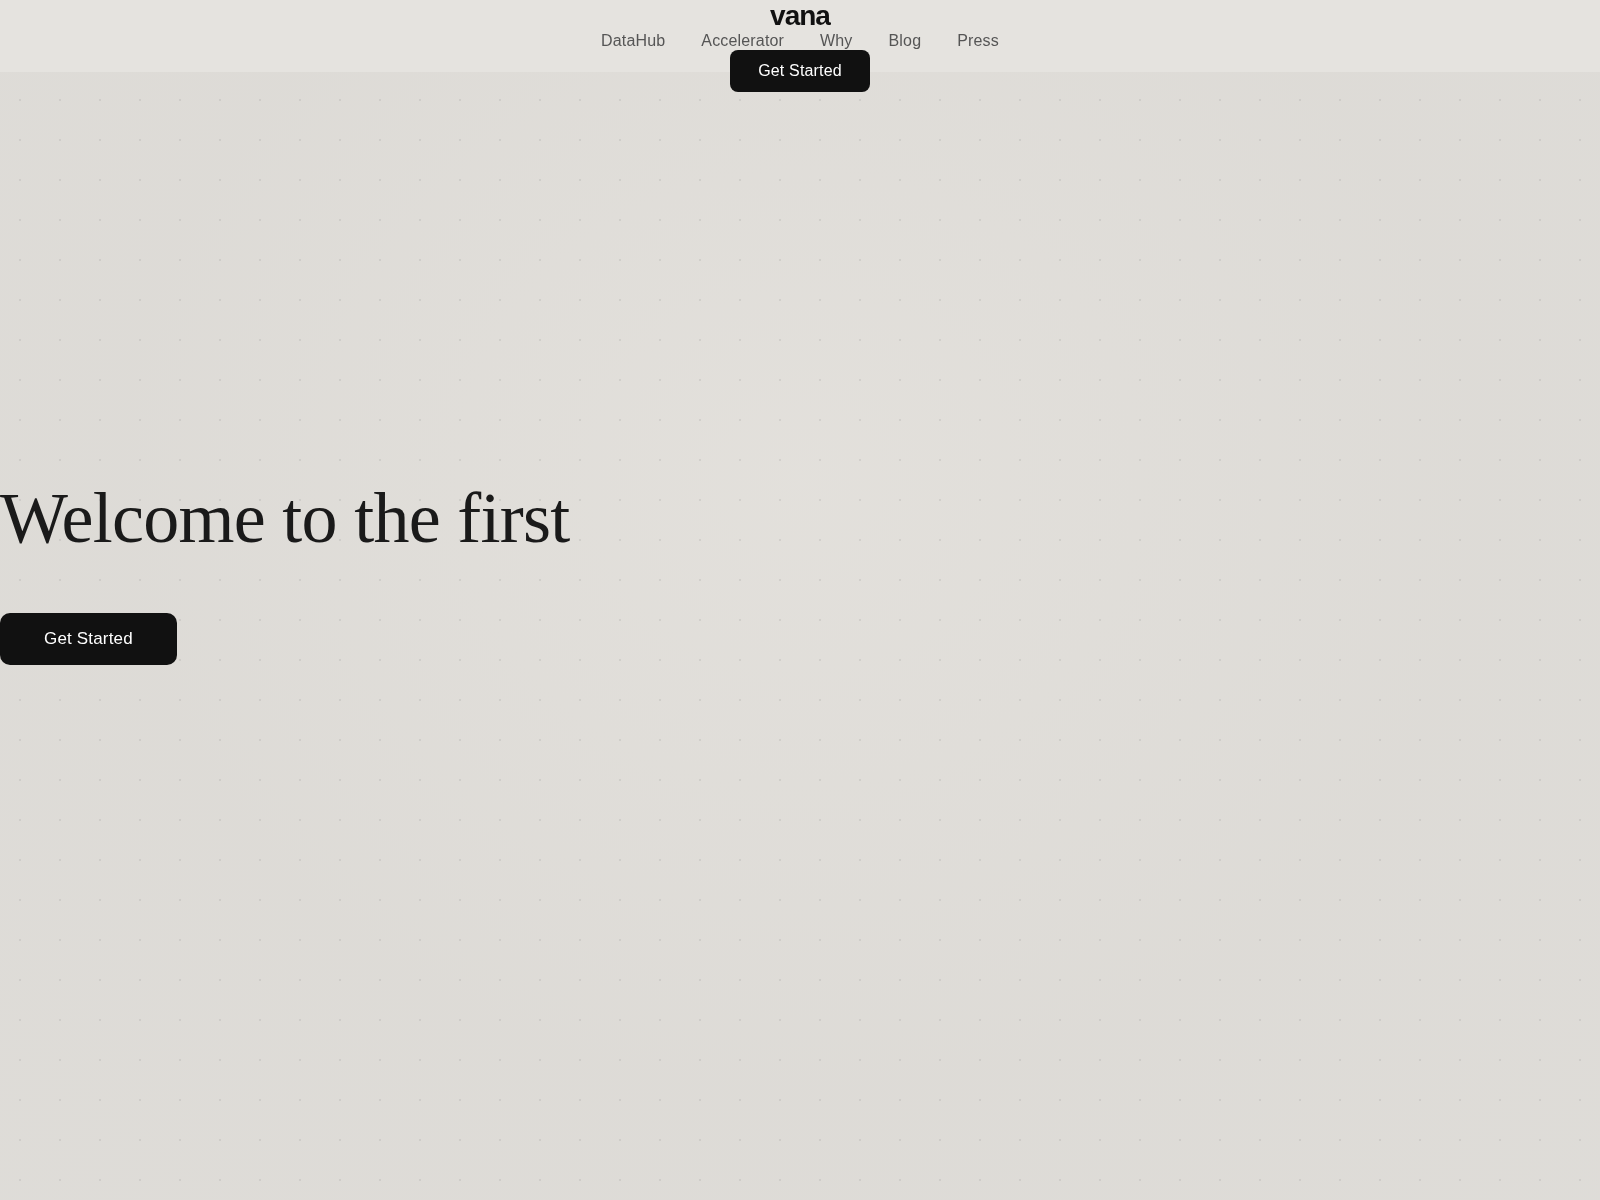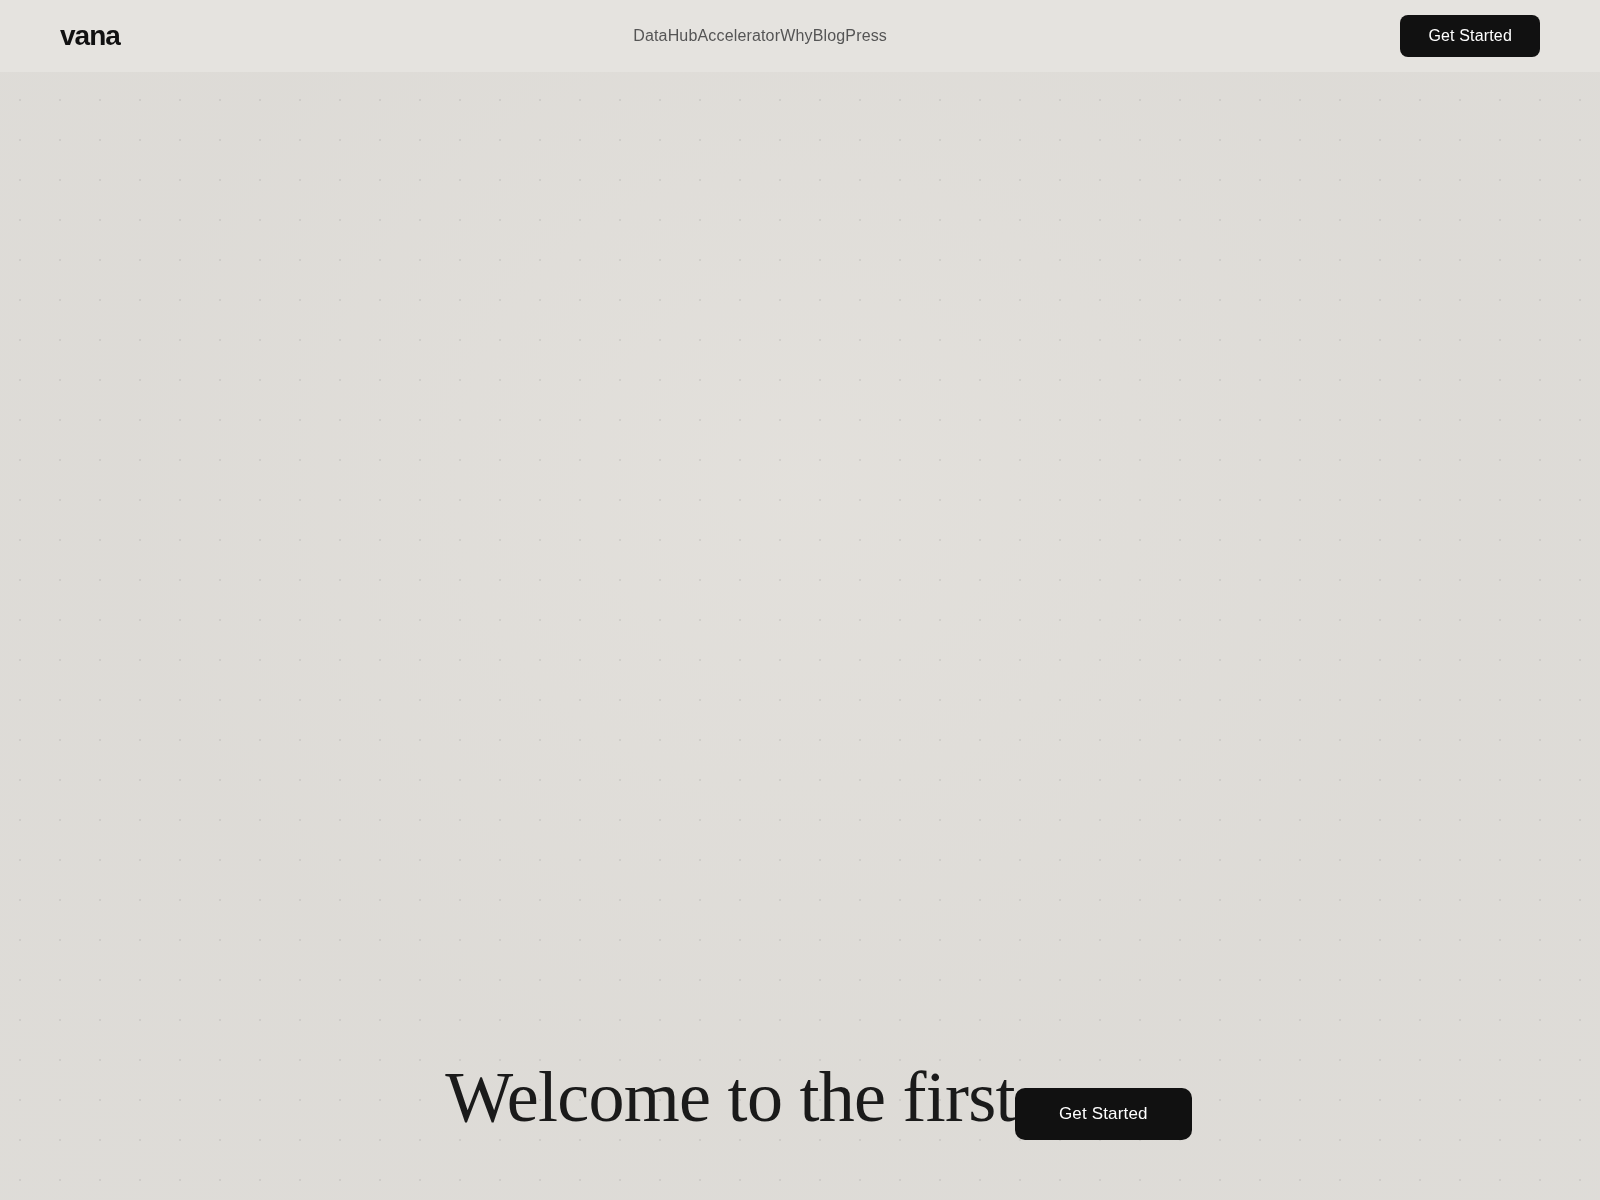--- a/index.html
+++ b/index.html
@@ -28,33 +28,35 @@
     
     nav {
       position: relative;
       display: flex;
       align-items: center;
       justify-content: space-between;
       padding: 0 60px;
       height: 72px;
       background-color: #e5e3df;
       z-index: 10;
+      flex-direction: column;
     }
 
     .nav-logo {
       font-size: 28px;
       font-weight: 800;
       color: #111111;
       letter-spacing: -1px;
       font-family: 'Arial Black', sans-serif;
     }
 
     .nav-links {
       display: flex;
       align-items: flex-start;
+      gap: 36px;
       list-style: none;
     }
 
     .nav-links a {
       text-decoration: none;
       color: #555555;
       font-size: 16px;
       font-weight: 400;
       letter-spacing: 0.01em;
     }
@@ -72,26 +74,25 @@
     }
 
     
     .hero {
       position: absolute;
       top: 0;
       left: 0;
       right: 0;
       bottom: 0;
       display: flex;
-      flex-direction: row;
-      align-items: flex-end;
+      flex-direction: column;
+      align-items: flex-start;
       justify-content: center;
       text-align: center;
       padding-bottom: 60px;
-      padding-left: 37px;
     }
 
     .hero-title {
       font-family: Georgia, 'Times New Roman', Times, serif;
       font-size: 72px;
       font-weight: 400;
       color: #1a1a1a;
       line-height: 1.2;
       letter-spacing: -0.01em;
       max-width: 820px;

